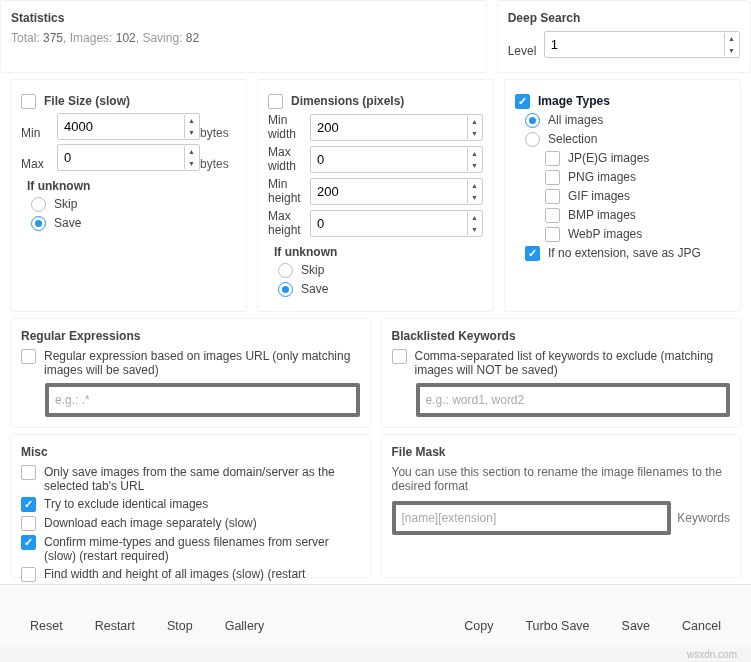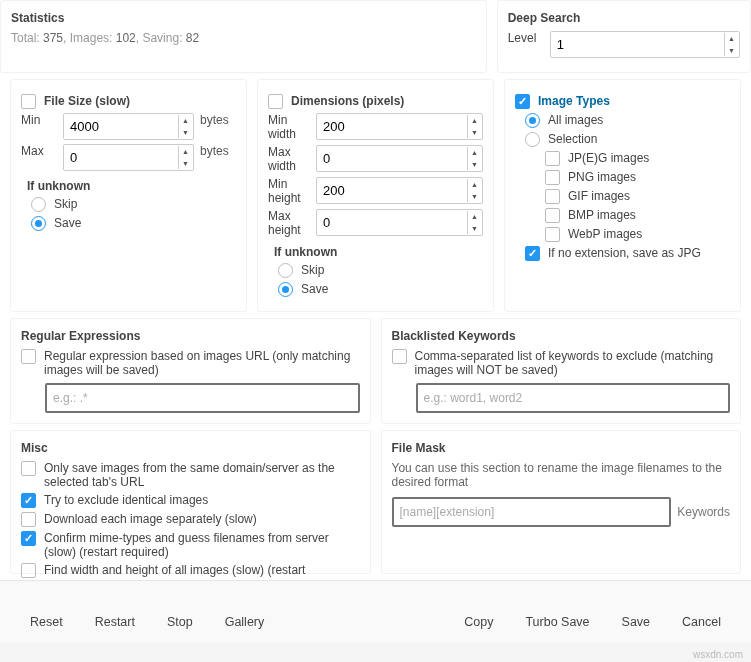--- a/index.html
+++ b/index.html
@@ -2,47 +2,47 @@
 <html><head>
 <meta charset="utf-8">
 <style>
 * { box-sizing: border-box; margin: 0; padding: 0; }
 body { font-family: Arial, sans-serif; font-size: 12px; color: #444; background: #f5f5f5; width: 751px; }
 .container { background: #fff; padding:0; }
 .row { display: flex; gap: 10px; }
 .section { border: 1px solid #f2f2f2; border-radius: 3px; padding: 10px; margin-bottom: 6px; }
 .section-title { font-weight: bold; margin-bottom: 6px; }
 .stats-line { color: #999; }
-.form-row { display: flex; align-items: flex-start; margin: 4px 0; gap: 6px; }
+.form-row { display: flex; align-items: flex-end; margin: 4px 0; }
 .label { width: 36px; }
 .label-w { width: 42px; }
 .num-input { flex: 1; position: relative; }
 .num-input input { width: 100%; padding: 5px 20px 5px 6px; border: 1px solid #ccc; border-radius: 2px; font-size: 13px; }
 .spinners { position: absolute; right: 2px; top: 2px; bottom: 2px; width: 14px; display: flex; flex-direction: column; border-left:1px solid #ccc;}
 .spinner-btn { flex: 1; font-size: 7px; display:flex; align-items:center; justify-content:center; color:#555; cursor:pointer;}
 .unit { width: 36px; color: #555; }
 .sub-title { font-weight: bold; margin: 8px 0 4px 6px; }
 .radio-row, .check-row { display: flex; align-items: flex-start; gap: 8px; margin: 4px 0; padding-left: 10px; }
 .radio { width: 15px; height: 15px; border: 1px solid #bbb; border-radius: 50%; display: inline-flex; align-items:center; justify-content:center; cursor:pointer; }
 .radio.sel { border-color: #2196F3; }
 .radio.sel::after { content:''; width:7px; height:7px; background:#2196F3; border-radius:50%; }
 .check { width: 15px; height: 15px; border: 1px solid #bbb; border-radius: 2px; display:inline-flex; align-items:center; justify-content:center; cursor:pointer; flex-shrink:0;}
 .check.sel { background:#2196F3; border-color:#2196F3; }
 .check.sel::after { content:'✓'; color:#fff; font-size:11px; font-weight:bold; }
-.text-input { width: 100%; padding: 6px; border: 2px solid #737373; border-radius: 2px; font-size: 12px; }
+.text-input { width: 100%; padding: 6px; border: 4px solid #737373; border-radius: 2px; font-size: 12px; }
 .text-input::placeholder { color:#aaa; }
 .desc { color: #666; margin-bottom: 8px; }
 .select-wrap { flex:1; position:relative; }
 .select-wrap input { width:100%; padding:5px 20px 5px 6px; border:1px solid #ccc; border-radius:2px; font-size:13px; }
 .footer { background:#f9f9f9; border-top:1px solid #e5e5e5; padding: 8px 14px; display:flex; justify-content:space-between; }
 .footer-group { display:flex; gap: 0px; margin-top: 20px; }
 .btn { padding: 6px 16px; background:transparent; border:none; cursor:pointer; color:#444; font-size:12.5px; }
 .kw-label { color:#777; margin-left:6px; }
 .indent { margin-left: 20px; }
-.watermark { position:absolute; right:8px; bottom:2px; font-size:10px; color:#bbb; }
+.watermark { position:absolute; right:14px; bottom:2px; font-size:10px; color:#bbb; }
 </style>
 </head>
 <body>
 
 <div class="container">
 
   <div class="row" style="padding:0;">
     <div class="section" style="flex:2;">
       <div class="section-title">Statistics</div>
       <div class="stats-line">
@@ -138,21 +138,21 @@
         </div>
       <div class="radio-row">
           <span class="radio sel"></span>
           <span>Save</span>
         </div>
     </div>
 
     <div class="section" style="flex:1;">
       <div class="check-row" style="padding-left:0;">
         <span class="check sel"></span>
-        <span class="section-title" style="margin:0;color:#0369a1;">Image Types</span>
+        <span class="section-title" style="margin:0;color:#0f172a;">Image Types</span>
       </div>
       <div class="radio-row">
           <span class="radio sel"></span>
           <span>All images</span>
         </div>
       <div class="radio-row">
           <span class="radio"></span>
           <span>Selection</span>
         </div>
       <div class="check-row indent">

